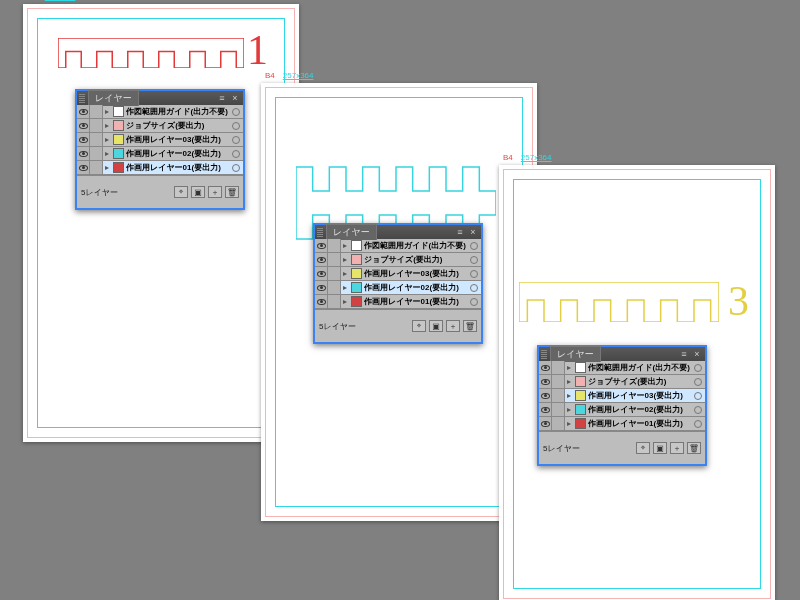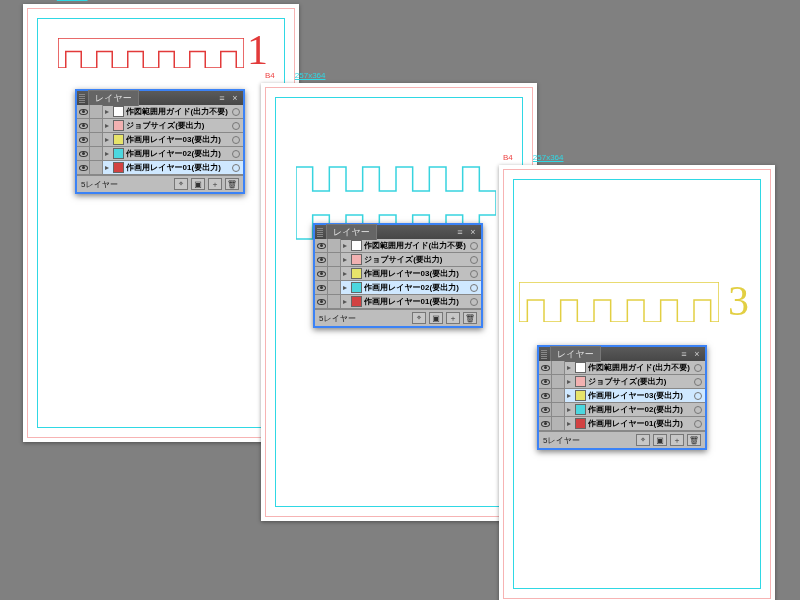--- a/index.html
+++ b/index.html
@@ -27,21 +27,21 @@
     position: absolute;
     border: 1px solid #2fd8e4;
     pointer-events: none;
   }
   .doc-label {
     position: absolute;
     top: -12px; left: 4px;
     font-size: 8px;
     color: #e44;
   }
-  .doc-label .dim { color: #2fd8e4; margin-left: 20px; text-decoration: underline; }
+  .doc-label .dim { color: #2fd8e4; margin-left: 8px; text-decoration: underline; }
   .big-num {
     position: absolute;
     font-size: 42px;
     font-weight: 500;
     font-family: Georgia, serif;
   }
 
   
   .panel {
     position: absolute;
@@ -101,21 +101,21 @@
   }
   .tw { width:8px;height:8px;display:flex;align-items:center;justify-content:center;color:#555;flex:none;}
   .layer-name { flex:1 1 auto; white-space:nowrap; overflow:hidden;font-weight:bold; }
   .sel-dot {
     width:8px;height:8px;border:1px solid #777;border-radius:50%;
     margin:0 3px;flex:none;background:transparent;
   }
   .panel-footer {
     display:flex;align-items:center;justify-content:space-between;
     height:16px;background:#bdbdbd;border-top:1px solid #888;
-    padding:8px 4px;font-size:8px;color:#222;
+    padding:16px 4px;font-size:8px;color:#222;
   }
   .panel-footer .btns { display:flex; gap:3px; }
   .ftr-btn {
     width:14px;height:12px;border:1px solid #777;background:#c7c7c7;
     display:flex;align-items:center;justify-content:center;font-size:8px;color:#333;
   }
   .menu-btn {
     margin-left:auto;width:14px;height:12px;
     display:flex;align-items:center;justify-content:center;
     color:#ccc;

